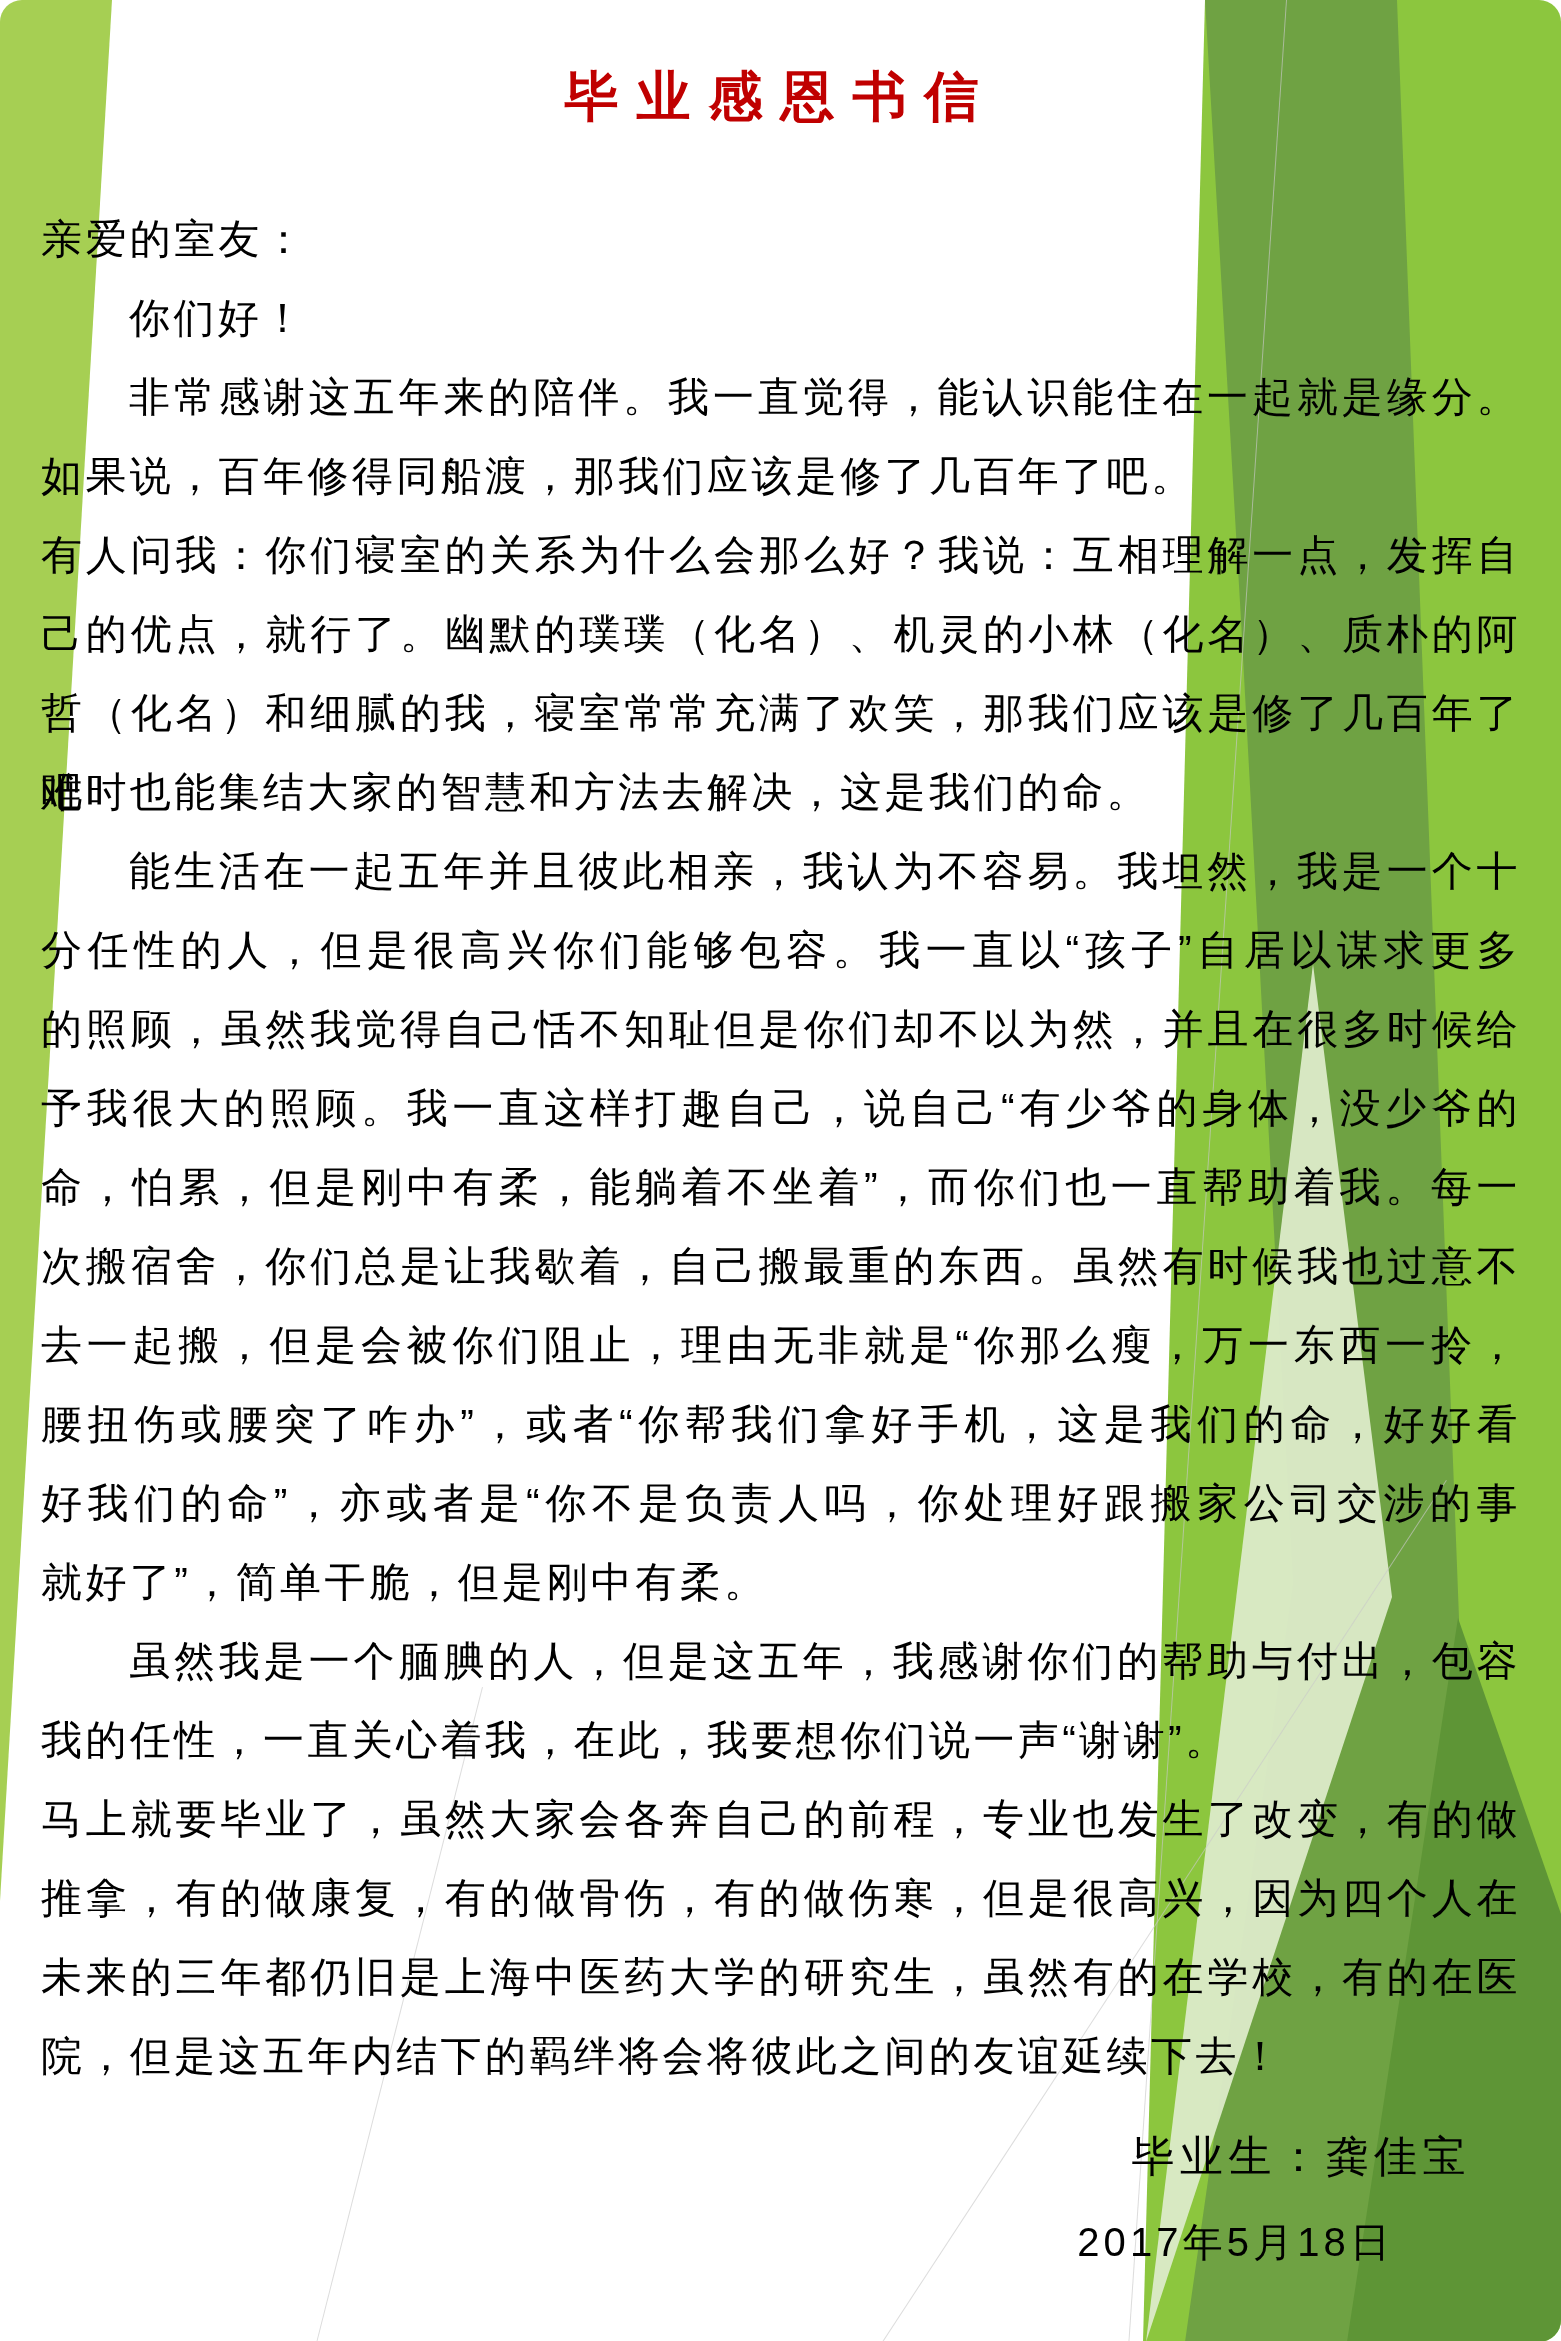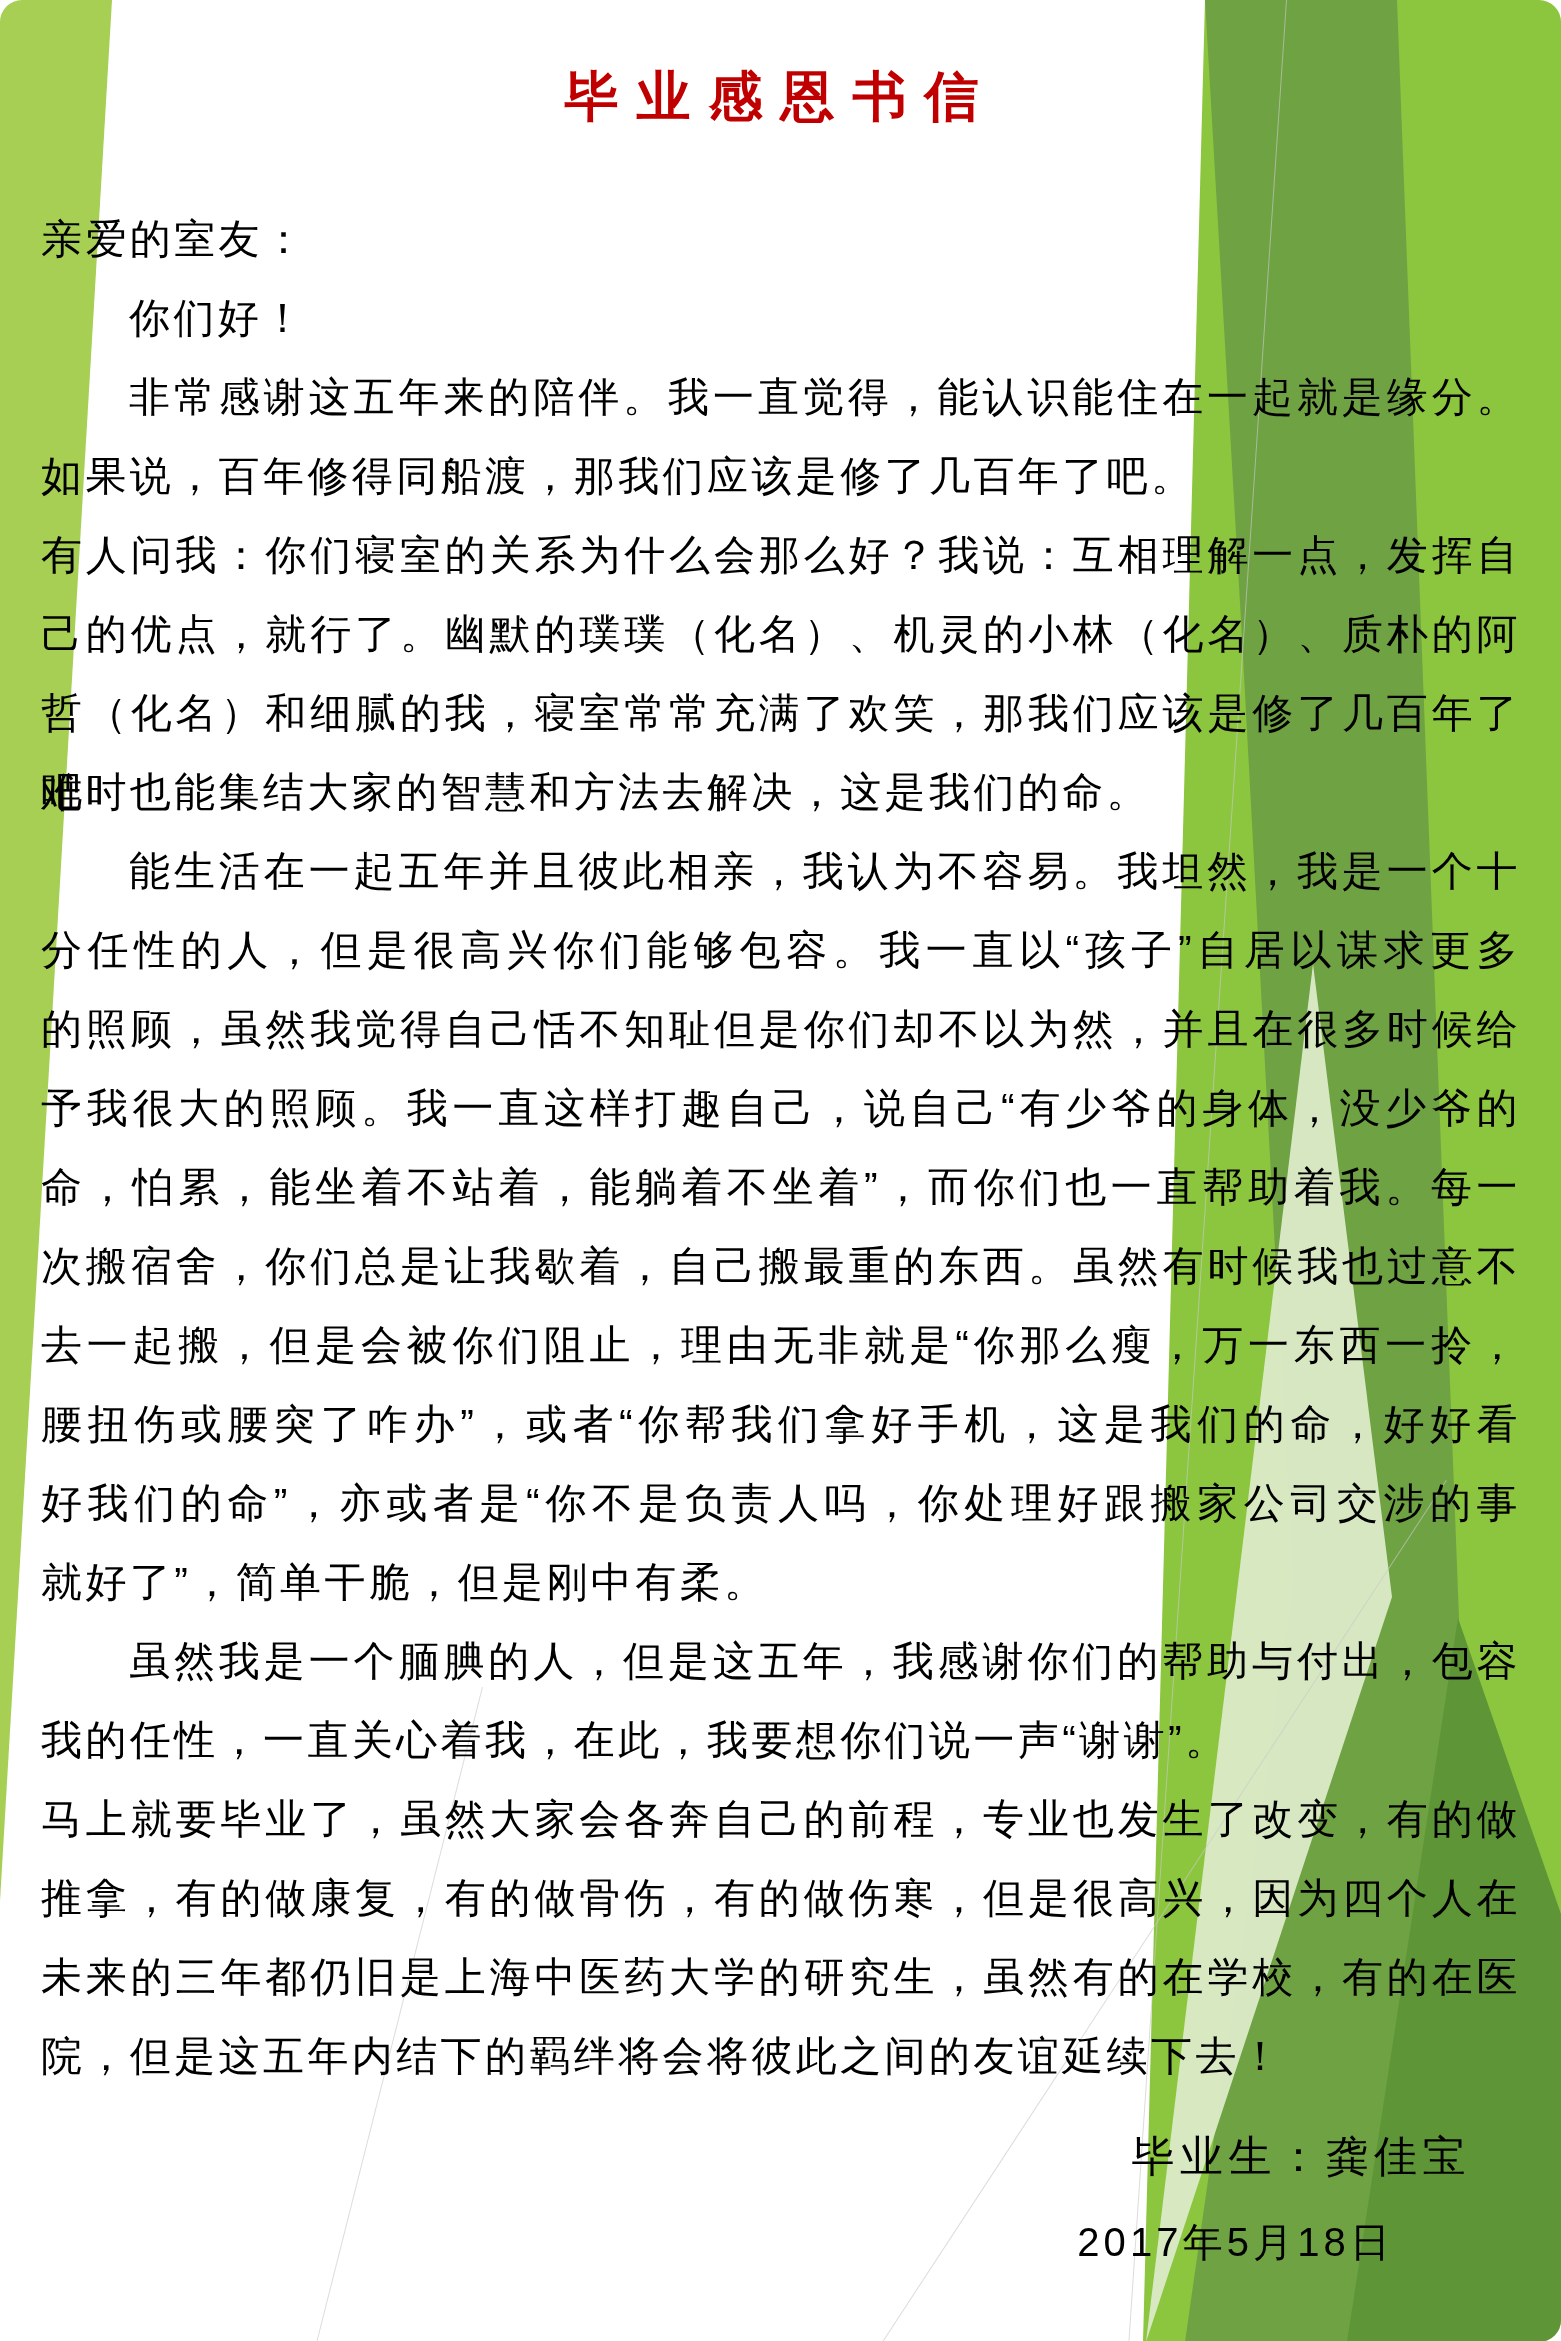--- a/index.html
+++ b/index.html
@@ -80,21 +80,21 @@
       <div class="line full ind">非常感谢这五年来的陪伴。我一直觉得，能认识能住在一起就是缘分。</div>
       <div class="line short">如果说，百年修得同船渡，那我们应该是修了几百年了吧。</div>
       <div class="line full">有人问我：你们寝室的关系为什么会那么好？我说：互相理解一点，发挥自</div>
       <div class="line full">己的优点，就行了。幽默的璞璞（化名）、机灵的小林（化名）、质朴的阿</div>
       <div class="line full">哲（化名）和细腻的我，寝室常常充满了欢笑，那我们应该是修了几百年了吧</div>
       <div class="line short">难时也能集结大家的智慧和方法去解决，这是我们的命。</div>
       <div class="line full ind">能生活在一起五年并且彼此相亲，我认为不容易。我坦然，我是一个十</div>
       <div class="line full">分任性的人，但是很高兴你们能够包容。我一直以“孩子”自居以谋求更多</div>
       <div class="line full">的照顾，虽然我觉得自己恬不知耻但是你们却不以为然，并且在很多时候给</div>
       <div class="line full">予我很大的照顾。我一直这样打趣自己，说自己“有少爷的身体，没少爷的</div>
-      <div class="line full">命，怕累，能坐着不站着，能躺着不坐着”，而你们也一直帮助着我。每一</div>
+      <div class="line full">命，怕累，但是刚中有柔，能躺着不坐着”，而你们也一直帮助着我。每一</div>
       <div class="line full">次搬宿舍，你们总是让我歇着，自己搬最重的东西。虽然有时候我也过意不</div>
       <div class="line full">去一起搬，但是会被你们阻止，理由无非就是“你那么瘦，万一东西一拎，</div>
       <div class="line full">腰扭伤或腰突了咋办”，或者“你帮我们拿好手机，这是我们的命，好好看</div>
       <div class="line full">好我们的命”，亦或者是“你不是负责人吗，你处理好跟搬家公司交涉的事</div>
       <div class="line short">就好了”，简单干脆，但是刚中有柔。</div>
       <div class="line full ind">虽然我是一个腼腆的人，但是这五年，我感谢你们的帮助与付出，包容</div>
       <div class="line short">我的任性，一直关心着我，在此，我要想你们说一声“谢谢”。</div>
       <div class="line full">马上就要毕业了，虽然大家会各奔自己的前程，专业也发生了改变，有的做</div>
       <div class="line full">推拿，有的做康复，有的做骨伤，有的做伤寒，但是很高兴，因为四个人在</div>
       <div class="line full">未来的三年都仍旧是上海中医药大学的研究生，虽然有的在学校，有的在医</div>

